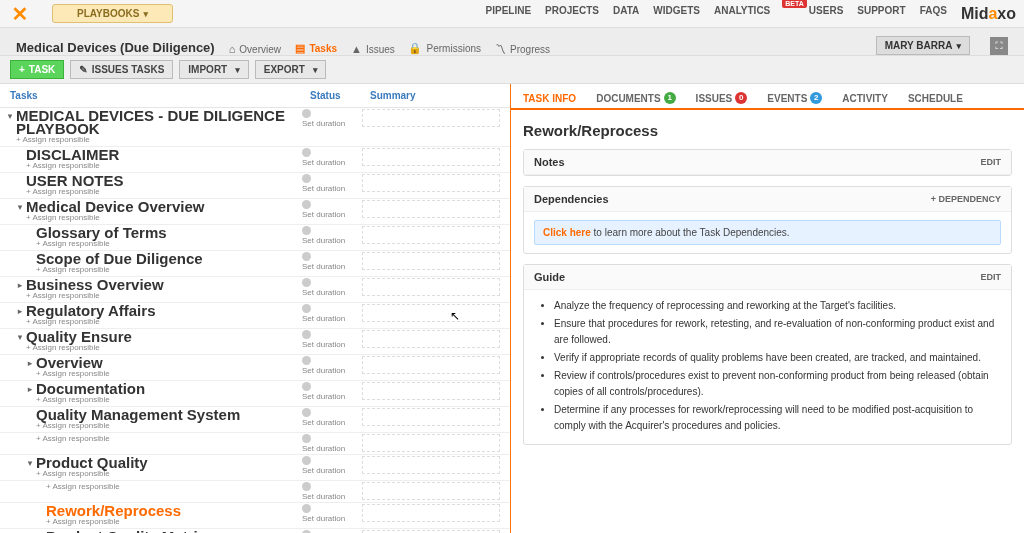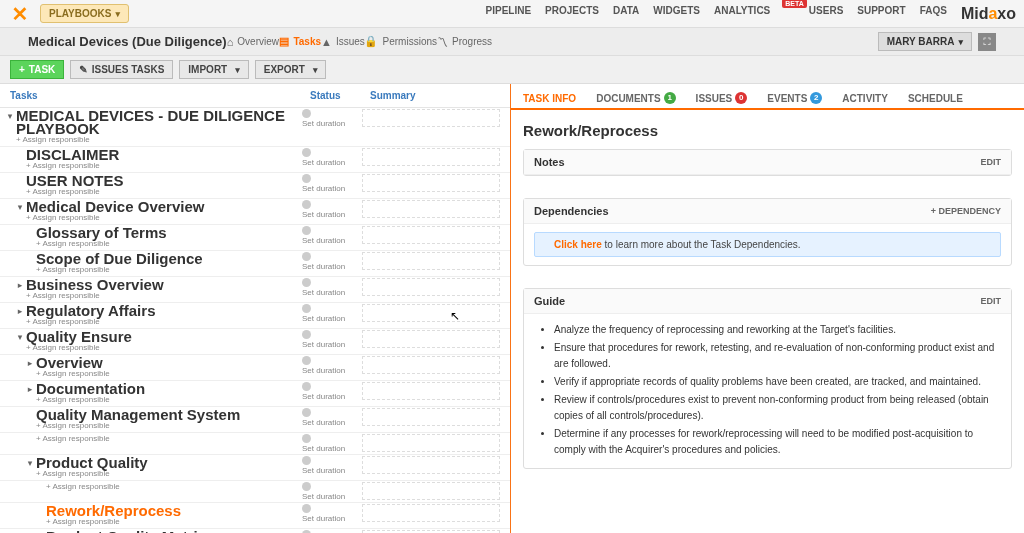--- a/index.html
+++ b/index.html
@@ -1,26 +1,26 @@
 <!DOCTYPE html>
 <html><head>
 <meta charset="utf-8">
 <style>
 *{box-sizing:border-box;margin:0;padding:0;font-family:Arial,Helvetica,sans-serif}
 body{font-size:11px;color:#333;background:#fff}
 .top-bar{height:28px;background:#f5f5f5;border-bottom:1px solid #ddd;display:flex;align-items:center;padding:0 8px}
 .logo-x{width:24px;height:24px;display:flex;align-items:center;justify-content:center;font-weight:bold;font-size:20px;color:#ff8c00}
-.playbooks-btn{margin-left:8px;background:#fde8b8;border:1px solid #e0c070;padding:3px 8px;font-size:10px;font-weight:bold;color:#8a6d1f;display:flex;align-items:center;border-radius:3px;cursor:pointer}
+.playbooks-btn{margin-left:20px;background:#fde8b8;border:1px solid #e0c070;padding:3px 24px;font-size:10px;font-weight:bold;color:#8a6d1f;display:flex;align-items:center;border-radius:3px;cursor:pointer}
 .chev{margin-left:4px;font-size:9px}
 .top-nav{margin-left:auto;display:flex;gap:14px;font-size:10px;font-weight:bold;color:#555}
 .top-nav span{cursor:pointer;position:relative}
 .beta{position:absolute;top:-8px;right:-12px;background:#d33;color:#fff;font-size:7px;padding:1px 3px;border-radius:2px}
 .brand{font-size:16px;font-weight:bold;color:#333}
 .brand .orange{color:#ff8c00}
-.sub-bar{height:28px;background:#ededed;border-bottom:1px solid #ddd;display:flex;align-items:center;padding:0 28px;}
+.sub-bar{height:28px;background:#ededed;border-bottom:1px solid #ddd;display:flex;align-items:flex-end;padding:0 16px;gap:14px}
 .pb-title{font-size:13px;font-weight:bold;color:#333}
 .mini-tab{display:flex;align-items:center;gap:4px;font-size:10px;color:#666;cursor:pointer}
 .mini-tab.active{color:#ff6a00;font-weight:bold}
 .mini-tab .ic{font-size:11px}
 .user-btn{margin-left:auto;background:#ddd;border:1px solid #bbb;padding:3px 8px;font-size:10px;font-weight:bold;display:flex;align-items:center;cursor:pointer}
 .action-bar{height:28px;background:#f0f0f0;border-bottom:1px solid #ddd;display:flex;align-items:center;padding:0 10px;gap:6px}
 .btn{padding:3px 8px;font-size:10px;border:1px solid #bbb;background:#e8e8e8;cursor:pointer;display:flex;align-items:center;gap:4px;font-weight:bold;color:#444}
 .btn.green{background:#5bd45b;color:#fff;border-color:#3bb33b}
 .main{display:flex;height:calc(533px - 84px)}
 .left{width:510px;overflow-y:auto;position:relative}
@@ -43,25 +43,25 @@
 .ind-2 .toggle{margin-left:24px}.ind-2 .txt{width:266px}
 .ind-3 .toggle{margin-left:34px}.ind-3 .txt{width:256px}
 .right{flex:1;border-left:1px solid #f97316;overflow-y:auto}
 .rtabs{display:flex;border-bottom:2px solid #ff6a00;padding:4px 10px 0;gap:16px;font-size:10px;font-weight:bold;color:#666}
 .rtab{cursor:pointer;padding:4px 2px;display:flex;align-items:center;gap:3px}
 .rtab.active{color:#ff6a00}
 .badge{display:inline-block;min-width:12px;height:12px;border-radius:6px;font-size:8px;color:#fff;text-align:center;line-height:12px}
 .badge.g{background:#4a4}.badge.r{background:#d33}.badge.b{background:#39d}
 .detail{padding:12px}
 .detail h2{font-size:15px;font-weight:bold;color:#333;margin-bottom:10px}
-.panel{border:1px solid #ddd;border-radius:3px;margin-bottom:22px}
+.panel{border:1px solid #ddd;border-radius:3px;margin-bottom:10px}
 .panel-h{display:flex;align-items:center;padding:6px 10px;font-size:11px;font-weight:bold;color:#333;background:#fafafa;border-bottom:1px solid #eee}
 .panel-h .act{margin-left:auto;font-size:9px;color:#666;cursor:pointer;font-weight:bold}
 .panel-b{padding:8px 10px;font-size:10px;color:#444}
-.info{background:#e6f2ff;border:1px solid #b8daff;padding:6px 19px;font-size:10px;border-radius:2px}
+.info{background:#e6f2ff;border:1px solid #b8daff;padding:6px 8px;font-size:10px;border-radius:2px}
 .info a{color:#ff6a00;font-weight:bold}
 .guide-list{list-style:disc;padding-left:20px}
 .guide-list li{font-size:10px;line-height:16px;color:#333;margin-bottom:2px}
 .right-wrap{position:relative}
 .left::-webkit-scrollbar{width:8px}.left::-webkit-scrollbar-thumb{background:#bbb;border-radius:4px}
 .cursor-arrow{position:absolute;left:450px;top:225px;font-size:12px;color:#000;pointer-events:none}
 </style>
 </head>
 <body>
 

